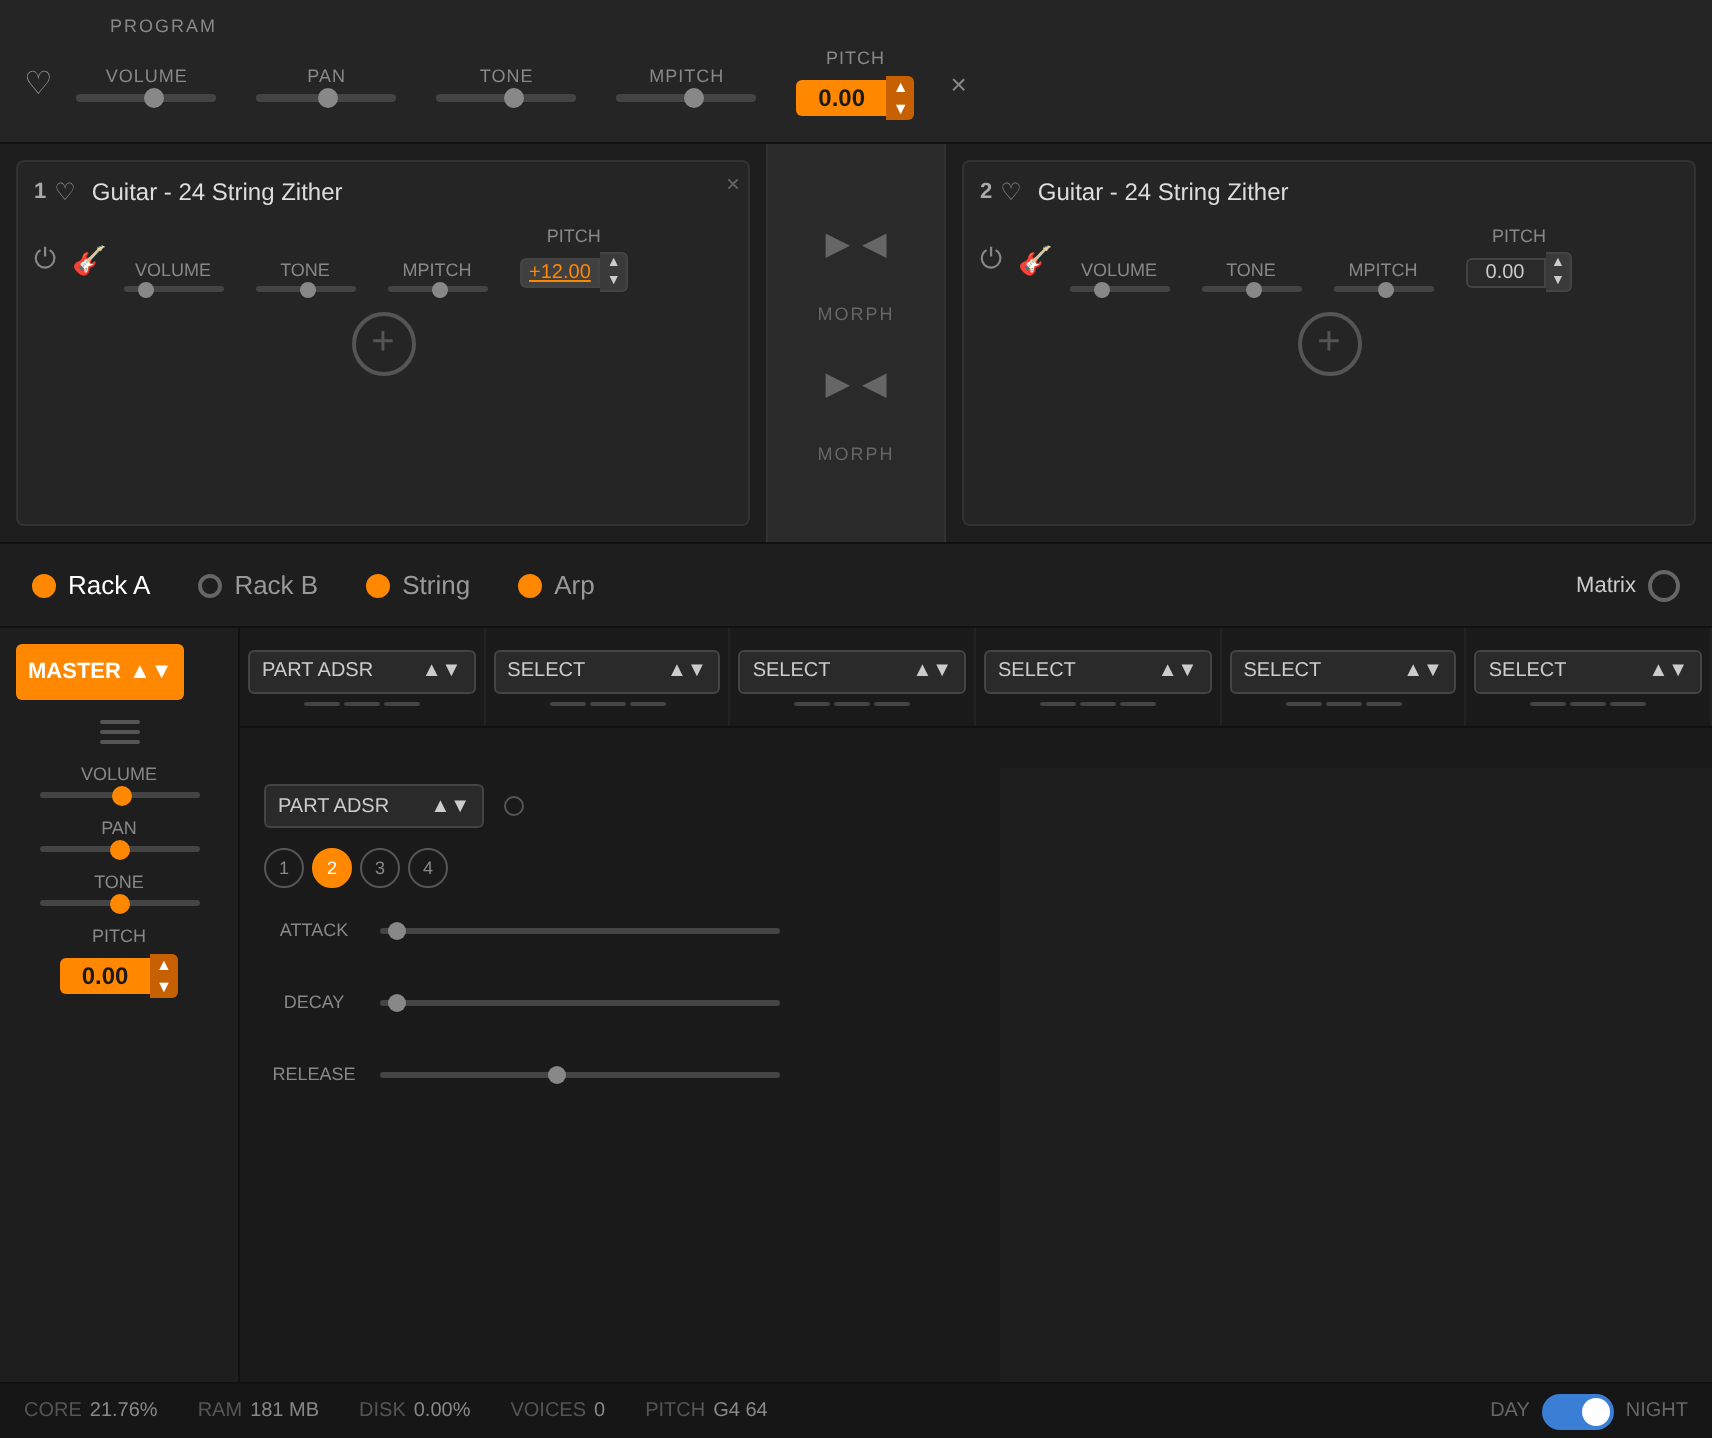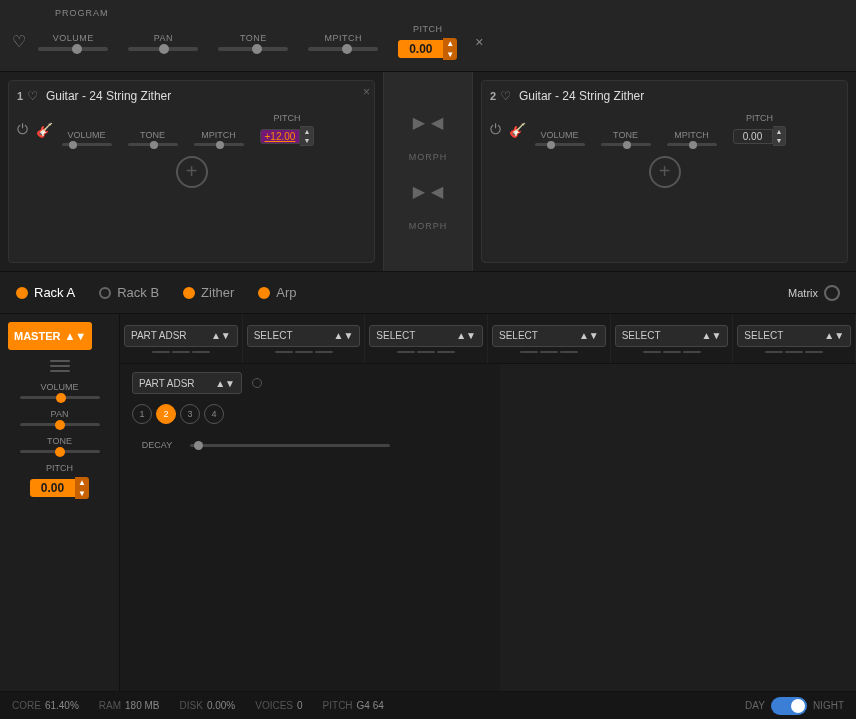--- a/index.html
+++ b/index.html
@@ -347,20 +347,21 @@
       font-size: 8px;
       padding: 1px 3px;
       cursor: pointer;
     }
 
     
     .effects-panel {
       flex: 1;
       display: flex;
       flex-direction: column;
+      gap: 20px;
     }
     .effects-row {
       display: flex;
       height: 50px;
       border-bottom: 1px solid #111;
     }
     .effect-slot {
       flex: 1;
       border-right: 1px solid #222;
       display: flex;
@@ -595,21 +596,21 @@
         </div>
         <div class="layer-ctrl-group">
           <span class="layer-ctrl-label">MPITCH</span>
           <div class="slider-h-small">
               <div class="thumb" style="left:45%"></div>
             </div>
         </div>
         <div class="layer-ctrl-group">
           <span class="layer-ctrl-label">PITCH</span>
           <div class="pitch-box">
-            <div style="background:#701a75;border:1px solid #444;color:#f80;font-size:10px;padding:1px 4px;border-radius:3px 0 0 3px;min-width:40px;text-align:left;text-decoration:underline;">+12.00</div>
+            <div style="background:#404040;border:1px solid #444;color:#f80;font-size:10px;padding:1px 4px;border-radius:3px 0 0 3px;min-width:40px;text-align:left;text-decoration:underline;">+12.00</div>
             <div style="display:flex;flex-direction:column;background:#3a3a3a;border:1px solid #444;border-left:none;border-radius:0 3px 3px 0;">
               <span style="color:#ccc;font-size:7px;padding:1px 3px;cursor:pointer;">▲</span>
               <span style="color:#ccc;font-size:7px;padding:1px 3px;cursor:pointer;">▼</span>
             </div>
           </div>
         </div>
       </div>
     </div>
     <button class="add-layer-btn">+</button>
   </div>
@@ -675,21 +676,21 @@
   <div class="nav-tab active">
     <div class="tab-dot orange"></div>
     <span>Rack A</span>
   </div>
   <div class="nav-tab">
     <div class="tab-dot empty"></div>
     <span>Rack B</span>
   </div>
   <div class="nav-tab">
     <div class="tab-dot orange"></div>
-    <span>Zither</span>
+    <span>String</span>
   </div>
   <div class="nav-tab">
     <div class="tab-dot orange"></div>
     <span>Arp</span>
   </div>
   <div class="matrix-tab">
     <span>Matrix</span>
     <div class="matrix-circle"></div>
   </div>
 </div>
@@ -831,44 +832,56 @@
             <span>2</span>
           </div>
           <div class="part-dot">
             <span>3</span>
           </div>
           <div class="part-dot">
             <span>4</span>
           </div>
         </div>
 
+        <div class="adsr-row">
+          <span class="adsr-label">ATTACK</span>
+          <div class="adsr-slider">
+            <div class="thumb" style="left: 2%;"></div>
+          </div>
+        </div>
 
         <div class="adsr-row">
           <span class="adsr-label">DECAY</span>
           <div class="adsr-slider">
             <div class="thumb" style="left: 2%;"></div>
           </div>
         </div>
 
 
+        <div class="adsr-row">
+          <span class="adsr-label">RELEASE</span>
+          <div class="adsr-slider">
+            <div class="thumb" style="left: 42%;"></div>
+          </div>
+        </div>
       </div>
 
       <div style="flex:1; background:#1e1e1e;"></div>
     </div>
   </div>
 </div>
 
 <div class="status-bar">
   <div class="status-item">
     <span class="status-key">CORE</span>
-    <span class="status-val">61.40%</span>
+    <span class="status-val">21.76%</span>
   </div>
   <div class="status-item">
     <span class="status-key">RAM</span>
-    <span class="status-val">180 MB</span>
+    <span class="status-val">181 MB</span>
   </div>
   <div class="status-item">
     <span class="status-key">DISK</span>
     <span class="status-val">0.00%</span>
   </div>
   <div class="status-item">
     <span class="status-key">VOICES</span>
     <span class="status-val">0</span>
   </div>
   <div class="status-item">

